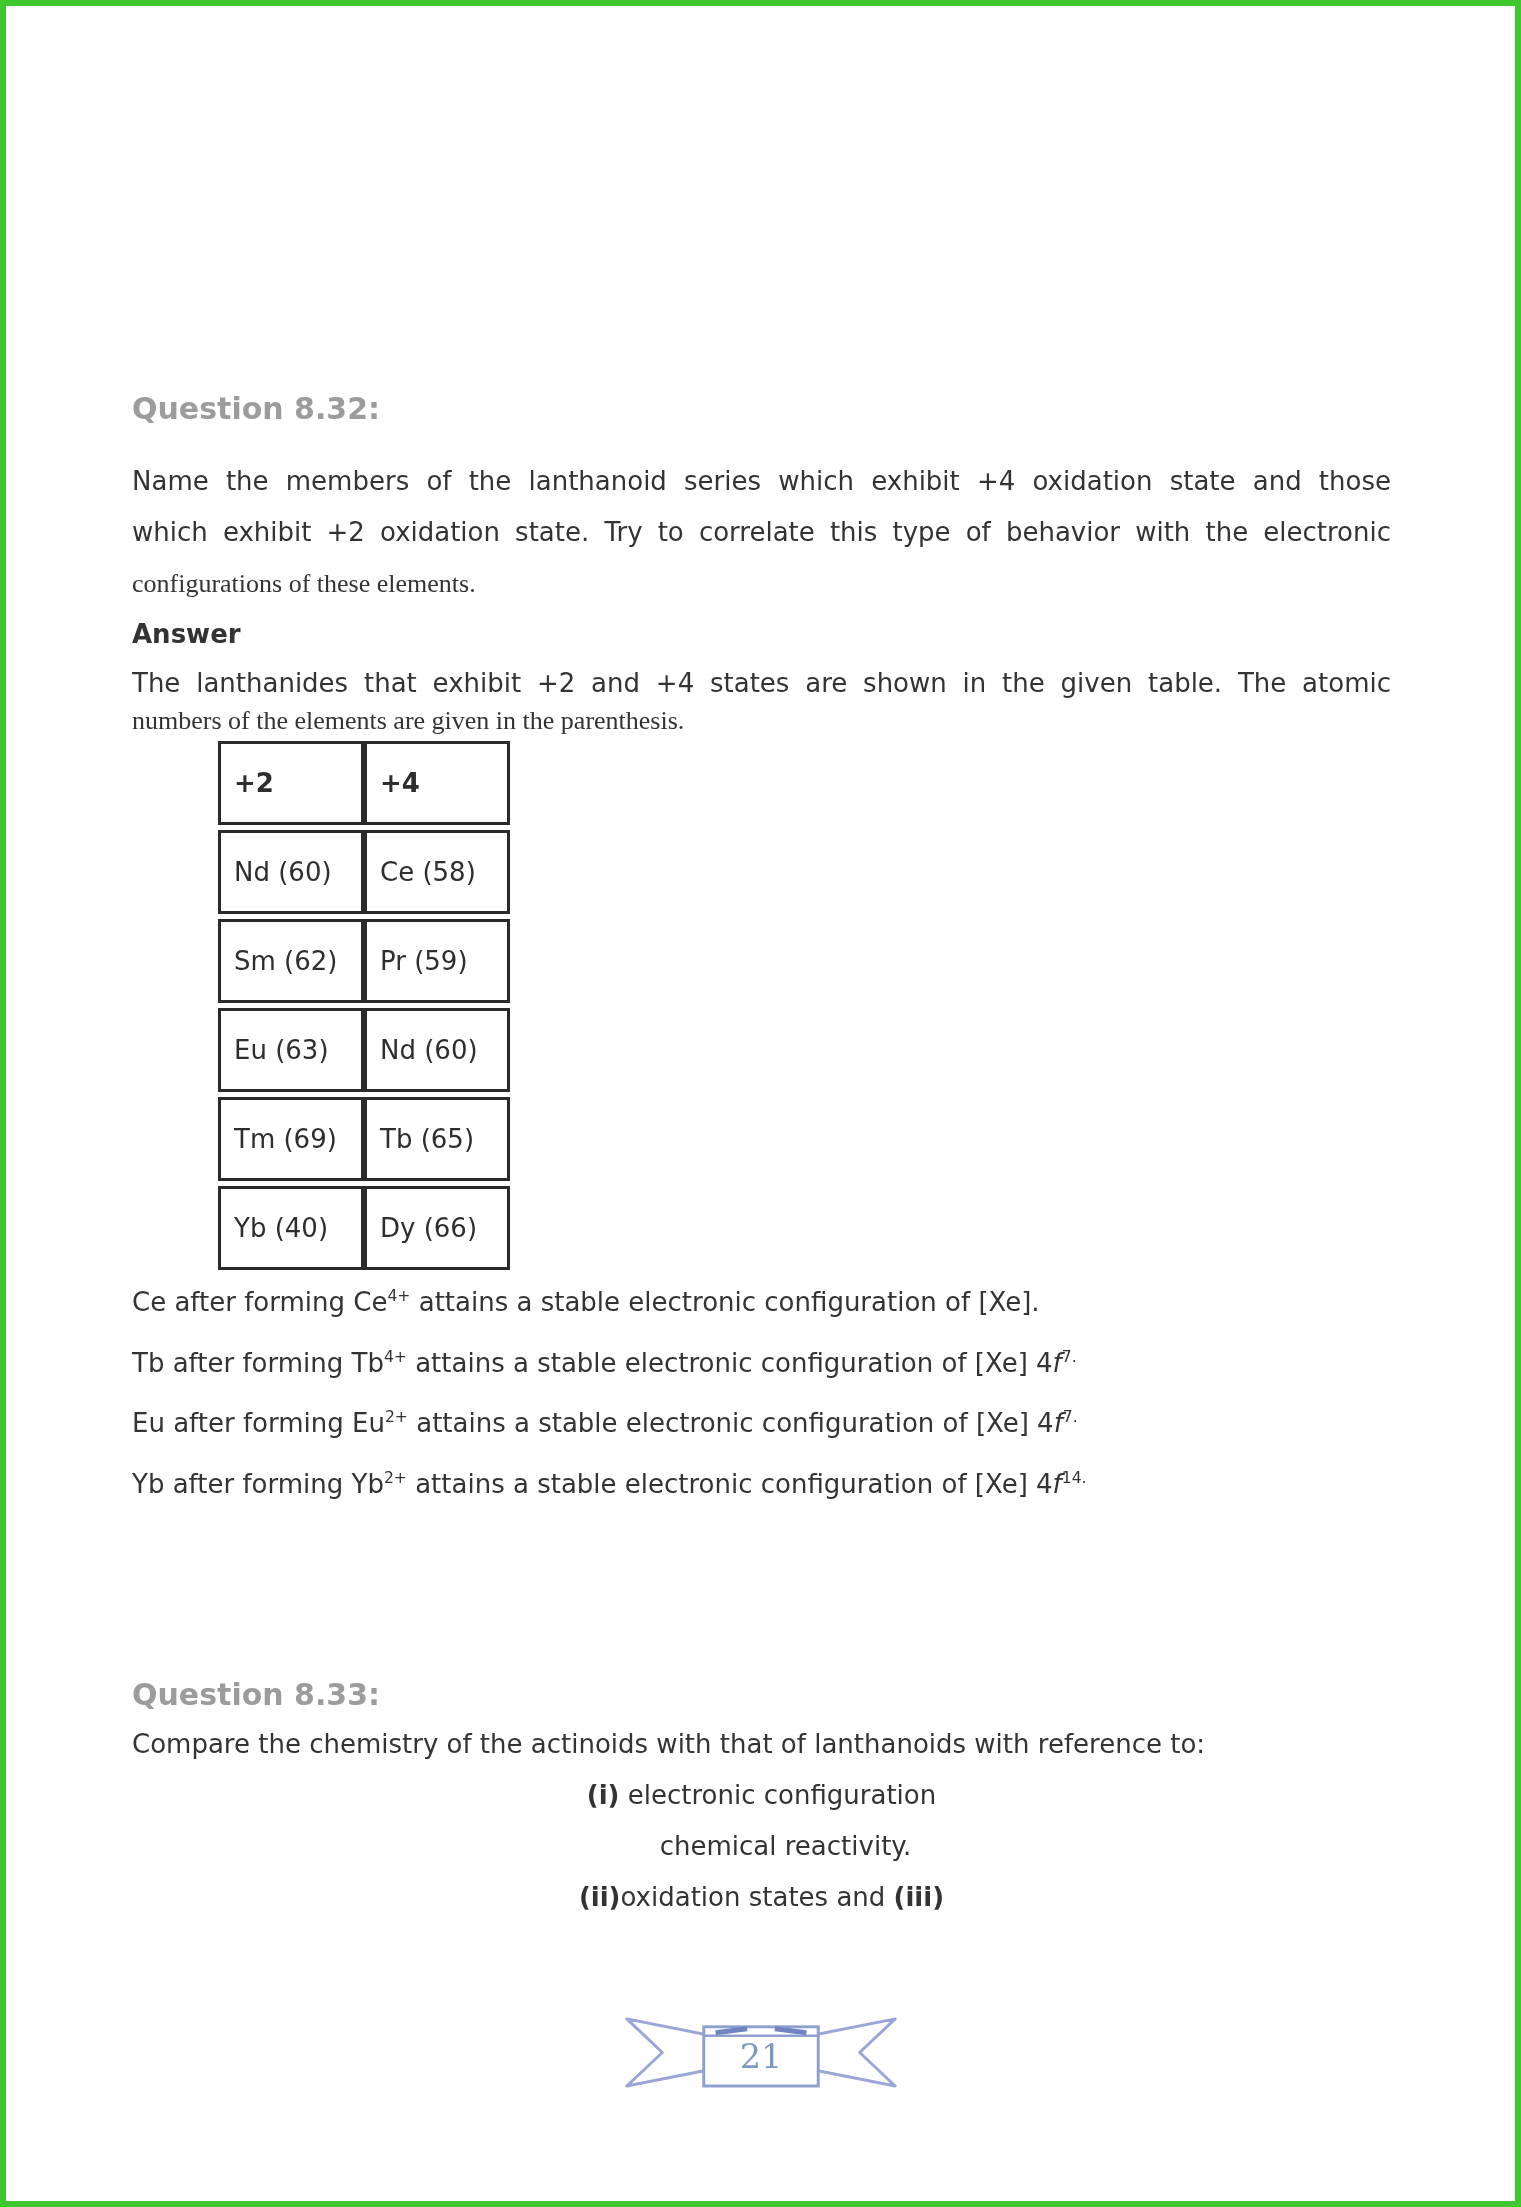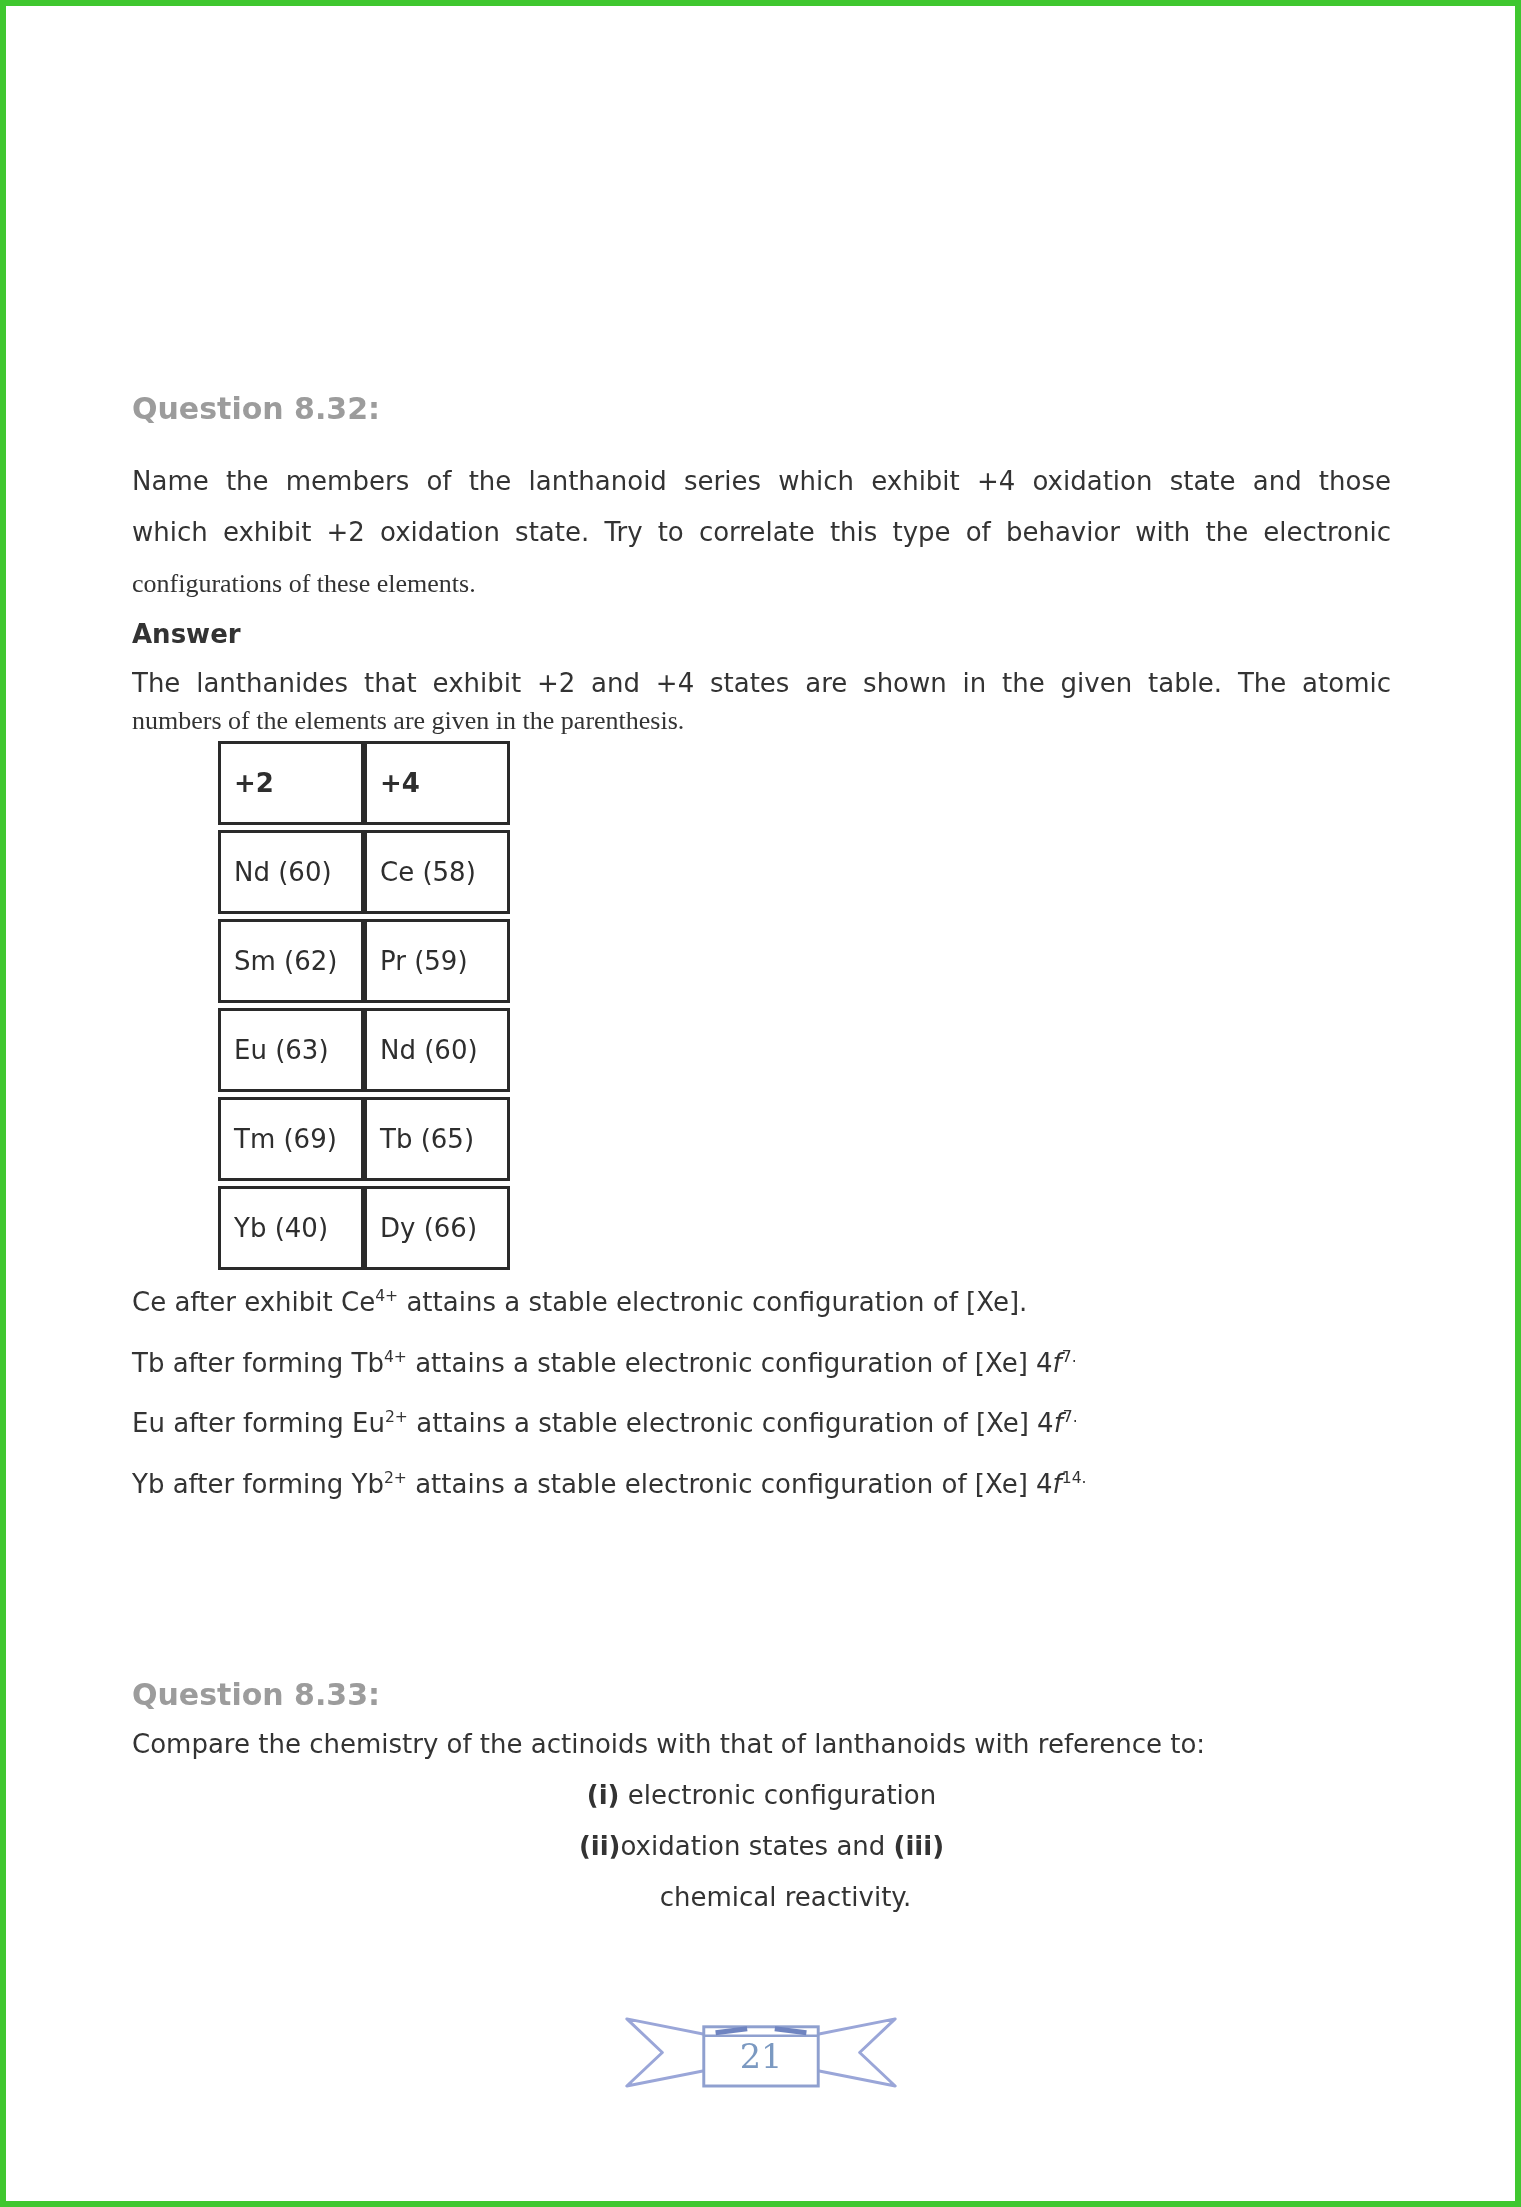--- a/index.html
+++ b/index.html
@@ -115,32 +115,32 @@
         <div class="orow">
           <div class="ocell">Tm (69)</div>
           <div class="ocell">Tb (65)</div>
         </div>
         <div class="orow">
           <div class="ocell">Yb (40)</div>
           <div class="ocell">Dy (66)</div>
         </div>
       </div>
 
-    <p class="cfg first"><span>Ce after exhibit Ce</span><span class="r-sup">4+</span><span> attains a stable electronic configuration of [Xe].</span></p>
+    <p class="cfg first"><span>Ce after forming Ce</span><span class="r-sup">4+</span><span> attains a stable electronic configuration of [Xe].</span></p>
     <p class="cfg"><span>Tb after forming Tb</span><span class="r-sup">4+</span><span> attains a stable electronic configuration of [Xe] 4</span><span class="r-i">f</span><span class="r-sup">7.</span></p>
     <p class="cfg"><span>Eu after forming Eu</span><span class="r-sup">2+</span><span> attains a stable electronic configuration of [Xe] 4</span><span class="r-i">f</span><span class="r-sup">7.</span></p>
     <p class="cfg"><span>Yb after forming Yb</span><span class="r-sup">2+</span><span> attains a stable electronic configuration of [Xe] 4</span><span class="r-i">f</span><span class="r-sup">14.</span></p>
 
     <p class="qh q833h">Question 8.33:</p>
 
     <p class="q833intro">Compare the chemistry of the actinoids with that of lanthanoids with reference to:</p>
 
     <p class="item"><span class="r-b">(i)</span><span> electronic configuration</span></p>
+    <p class="item indent"><span>chemical reactivity.</span></p>
     <p class="item"><span class="r-b">(ii)</span><span>oxidation states and </span><span class="r-b">(iii)</span></p>
-    <p class="item indent"><span>chemical reactivity.</span></p>
 
     <div class="ribbon">
       <svg width="296" height="86" viewBox="0 0 300 87">
         <polygon points="100,30 14,13 50,47 14,81 100,64" fill="#ffffff" stroke="#9aa6d8" stroke-width="3" stroke-linejoin="round"></polygon>
         <polygon points="200,30 286,13 250,47 286,81 200,64" fill="#ffffff" stroke="#9aa6d8" stroke-width="3" stroke-linejoin="round"></polygon>
         <rect x="92" y="21" width="116" height="60" fill="#ffffff" stroke="#8fa0cf" stroke-width="3"></rect>
         <line x1="92" y1="30" x2="208" y2="30" stroke="#8fa0cf" stroke-width="2.5"></line>
         <line x1="104" y1="27" x2="136" y2="23" stroke="#6f84c0" stroke-width="5"></line>
         <line x1="196" y1="27" x2="164" y2="23" stroke="#6f84c0" stroke-width="5"></line>
         <text x="150" y="63" font-size="34" fill="#7b99c1" text-anchor="middle" font-family="DejaVu Serif, Liberation Serif, serif">21</text>

